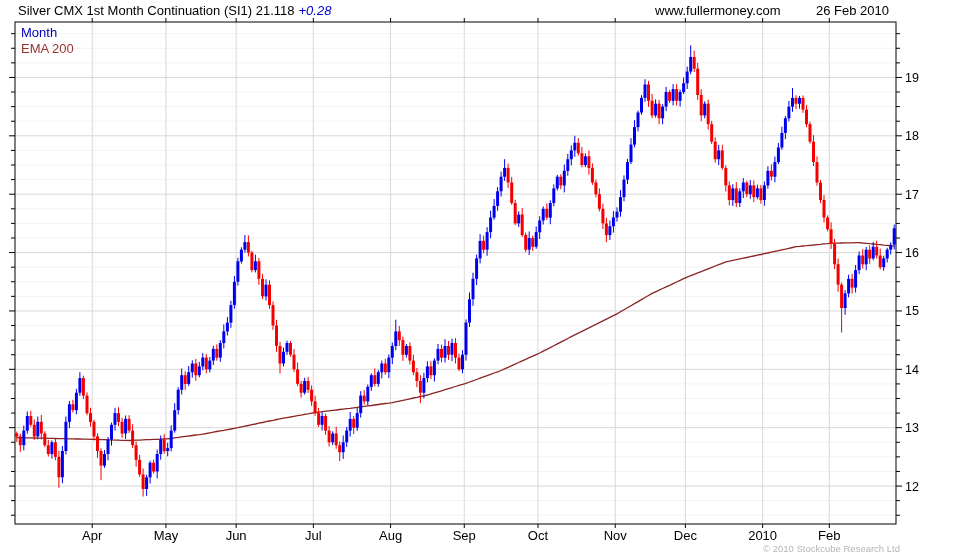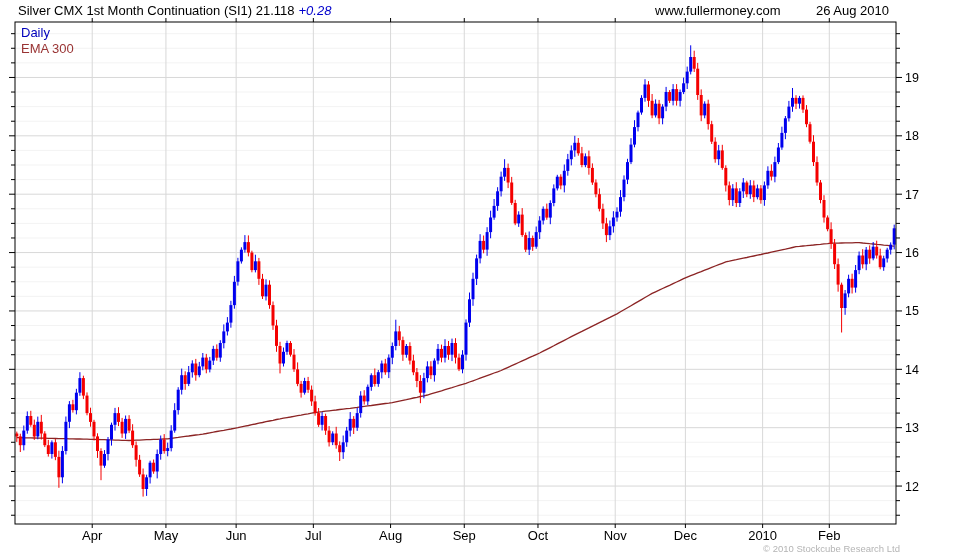--- a/index.html
+++ b/index.html
@@ -14,21 +14,21 @@
   #copy{position:absolute;right:80px;top:543px;font-size:9.5px;color:#b4b4b4;}
   svg{position:absolute;left:0;top:0;}
   svg text{font-family:"Liberation Sans","DejaVu Sans",sans-serif;}
 </style>
 </head>
 <body>
 
 <div id="stage">
   <div id="title" class="hdr"><span>Silver CMX 1st Month Continuation (SI1) 21.118</span><span id="chg" style="color: rgb(0, 0, 204);">+0.28</span></div>
   <div id="site" class="hdr">www.fullermoney.com</div>
-  <div id="date" class="hdr">26 Aug 2010</div>
+  <div id="date" class="hdr">26 Feb 2010</div>
 
   <svg id="chart" width="980" height="560">
       <g>
         <line x1="15" y1="515.2441860465117" x2="896" y2="515.2441860465117" stroke="#F3F3F3" stroke-width="1"></line>
         <line x1="15" y1="500.65116279069764" x2="896" y2="500.65116279069764" stroke="#F3F3F3" stroke-width="1"></line>
         <line x1="15" y1="486.0581395348837" x2="896" y2="486.0581395348837" stroke="#D8D8D8" stroke-width="1"></line>
         <line x1="15" y1="471.4651162790697" x2="896" y2="471.4651162790697" stroke="#F3F3F3" stroke-width="1"></line>
         <line x1="15" y1="456.8720930232558" x2="896" y2="456.8720930232558" stroke="#F3F3F3" stroke-width="1"></line>
         <line x1="15" y1="442.27906976744185" x2="896" y2="442.27906976744185" stroke="#F3F3F3" stroke-width="1"></line>
         <line x1="15" y1="427.68604651162786" x2="896" y2="427.68604651162786" stroke="#D8D8D8" stroke-width="1"></line>
@@ -690,18 +690,18 @@
         <text x="464.2749003984064" y="540" font-size="13" fill="#000" text-anchor="middle">Sep</text>
         <text x="537.98406374502" y="540" font-size="13" fill="#000" text-anchor="middle">Oct</text>
         <text x="615.203187250996" y="540" font-size="13" fill="#000" text-anchor="middle">Nov</text>
         <text x="685.402390438247" y="540" font-size="13" fill="#000" text-anchor="middle">Dec</text>
         <text x="762.6215139442231" y="540" font-size="13" fill="#000" text-anchor="middle">2010</text>
         <text x="829.3107569721116" y="540" font-size="13" fill="#000" text-anchor="middle">Feb</text>
       </g>
     </svg>
 
   <div id="legend">
-    <div style="color: rgb(0, 0, 187);">Daily</div>
-    <div style="color: rgb(153, 51, 51);">EMA 300</div>
+    <div style="color: rgb(0, 0, 187);">Month</div>
+    <div style="color: rgb(153, 51, 51);">EMA 200</div>
   </div>
 
   <div id="copy" style="color: rgb(180, 180, 180);">© 2010 Stockcube Research Ltd</div>
 </div>
 
 </body></html>

